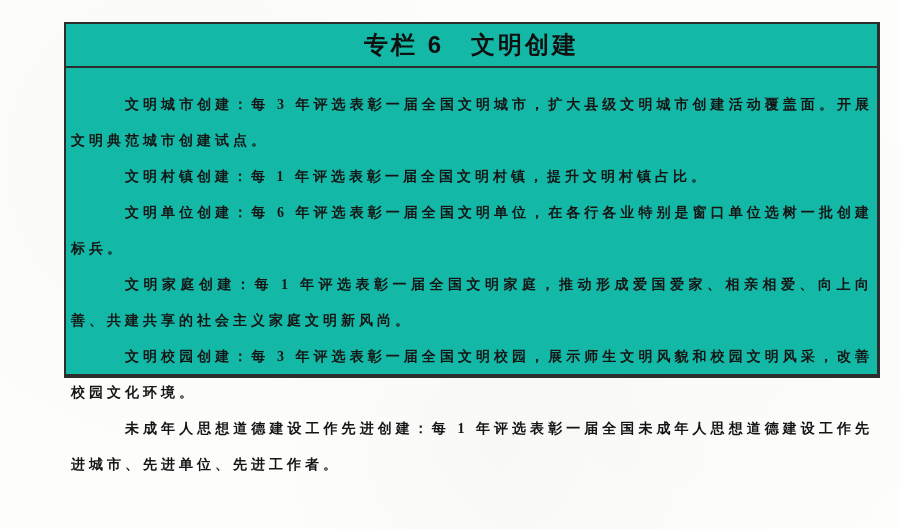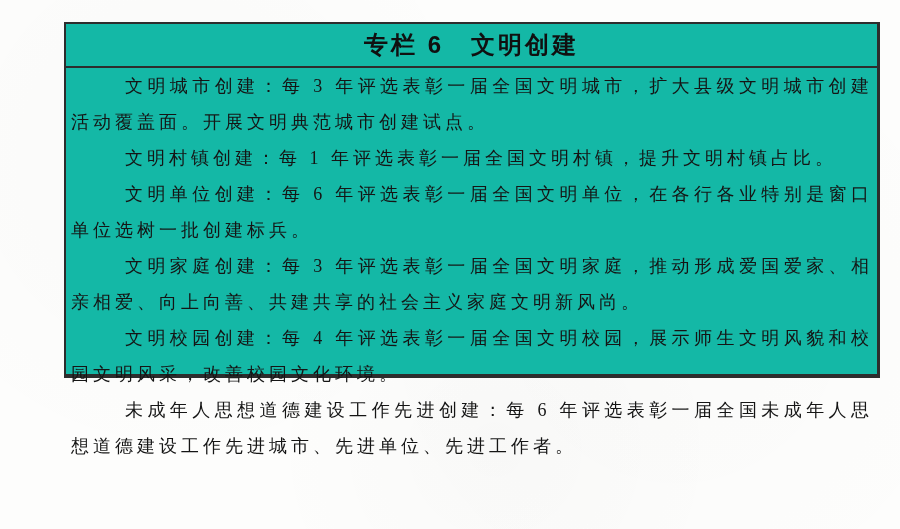--- a/index.html
+++ b/index.html
@@ -50,40 +50,41 @@
   .panel-title {
     font-family: "Liberation Sans", "DejaVu Sans", sans-serif;
     font-weight: bold;
     font-size: 24px;
     letter-spacing: 3px;
     color: #101010;
     white-space: pre;
   }
   .panel-body {
     box-sizing: border-box;
-    padding: 0 4px 0 5px;
-    font-size: 18px;
+    padding: 19px 4px 0 5px;
+    font-size: 14px;
     line-height: 36px;
     letter-spacing: 4px;
     text-align: justify;
     text-justify: inter-character;
+    font-weight: bold;
   }
   .panel-body p {
     margin: 0;
     text-indent: 54px;
   }
 </style>
 </head>
 <body>
 
 <div class="panel">
   <div class="panel-header">
     <span class="panel-title">专栏 6　文明创建</span>
   </div>
   <div class="panel-body">
     <p>文明城市创建：每 3 年评选表彰一届全国文明城市，扩大县级文明城市创建活动覆盖面。开展文明典范城市创建试点。</p>
     <p>文明村镇创建：每 1 年评选表彰一届全国文明村镇，提升文明村镇占比。</p>
     <p>文明单位创建：每 6 年评选表彰一届全国文明单位，在各行各业特别是窗口单位选树一批创建标兵。</p>
-    <p>文明家庭创建：每 3 年评选表彰一届全国文明家庭，推动形成爱国爱家、相亲相爱、向上向善、共建共享的社会主义家庭文明新风尚。</p>
-    <p>文明校园创建：每 4 年评选表彰一届全国文明校园，展示师生文明风貌和校园文明风采，改善校园文化环境。</p>
-    <p>未成年人思想道德建设工作先进创建：每 6 年评选表彰一届全国未成年人思想道德建设工作先进城市、先进单位、先进工作者。</p>
+    <p>文明家庭创建：每 1 年评选表彰一届全国文明家庭，推动形成爱国爱家、相亲相爱、向上向善、共建共享的社会主义家庭文明新风尚。</p>
+    <p>文明校园创建：每 3 年评选表彰一届全国文明校园，展示师生文明风貌和校园文明风采，改善校园文化环境。</p>
+    <p>未成年人思想道德建设工作先进创建：每 1 年评选表彰一届全国未成年人思想道德建设工作先进城市、先进单位、先进工作者。</p>
   </div>
 </div>
 
 </body></html>

